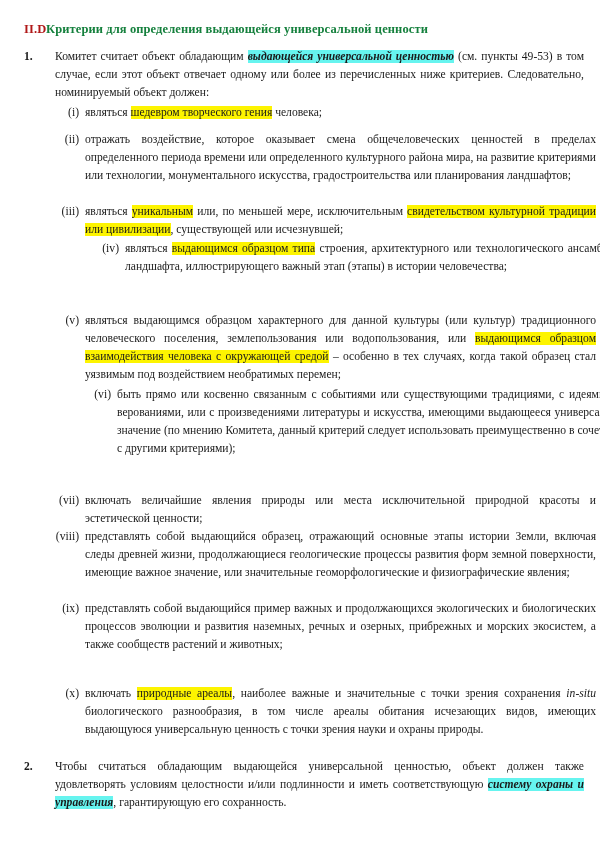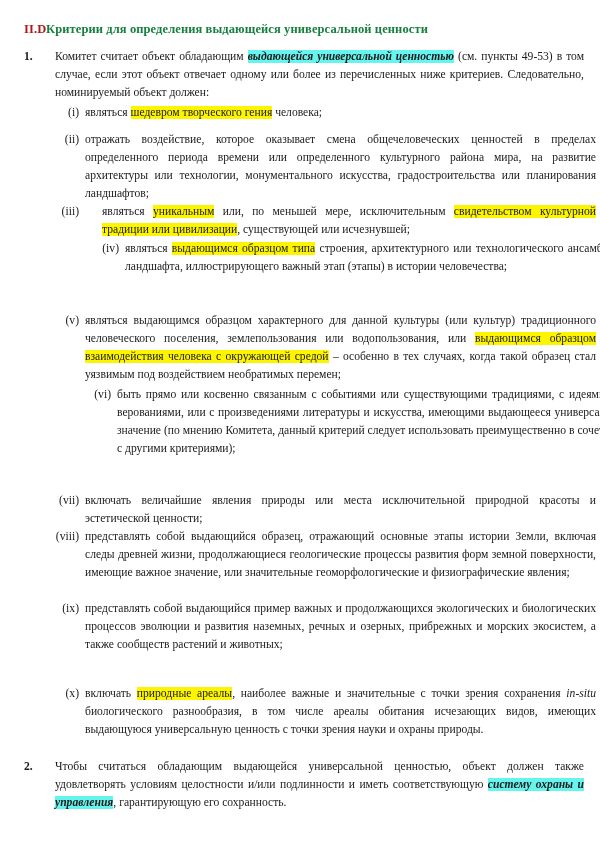--- a/index.html
+++ b/index.html
@@ -132,24 +132,24 @@
     <span class="body"><span>Комитет считает объект обладающим </span><mark class="hl-cyan bi">выдающейся универсальной ценностью</mark><span> (см. пункты 49-53) в том случае, если этот объект отвечает одному или более из перечисленных ниже критериев. Следовательно, номинируемый объект должен:</span></span>
   </div>
 
   <div class="subitem" style="top:104px;">
     <span class="rmarker">(i)</span>
     <span class="rbody"><span class="lastline" style="display:inline"><span>являться </span><mark class="hl-yellow">шедевром творческого гения</mark><span> человека;</span></span></span>
   </div>
 
   <div class="subitem" style="top:131px;">
     <span class="rmarker">(ii)</span>
-    <span class="rbody">отражать воздействие, которое оказывает смена общечеловеческих ценностей в пределах определенного периода времени или определенного культурного района мира, на развитие архитектуры или технологии, монументального искусства, градостроительства или планирования ландшафтов;</span>
+    <span class="rbody">отражать воздействие, которое оказывает смена общечеловеческих ценностей в пределах определенного периода времени или определенного культурного района мира, на развитие критериями или технологии, монументального искусства, градостроительства или планирования ландшафтов;</span>
   </div>
 
-  <div class="subitem" style="top:203px;gap:17px;">
+  <div class="subitem" style="top:203px;">
     <span class="rmarker">(iii)</span>
     <span class="rbody"><span>являться </span><mark class="hl-yellow">уникальным</mark><span> или, по меньшей мере, исключительным </span><mark class="hl-yellow">свидетельством культурной традиции или цивилизации</mark><span>, существующей или исчезнувшей;</span></span>
   </div>
 
   <div class="subitem" style="top:240px;margin-left:40px;">
     <span class="rmarker">(iv)</span>
     <span class="rbody"><span>являться </span><mark class="hl-yellow">выдающимся образцом типа</mark><span> строения, архитектурного или технологического ансамбля или ландшафта, иллюстрирующего важный этап (этапы) в истории человечества;</span></span>
   </div>
 
   <div class="subitem" style="top:312px;">

